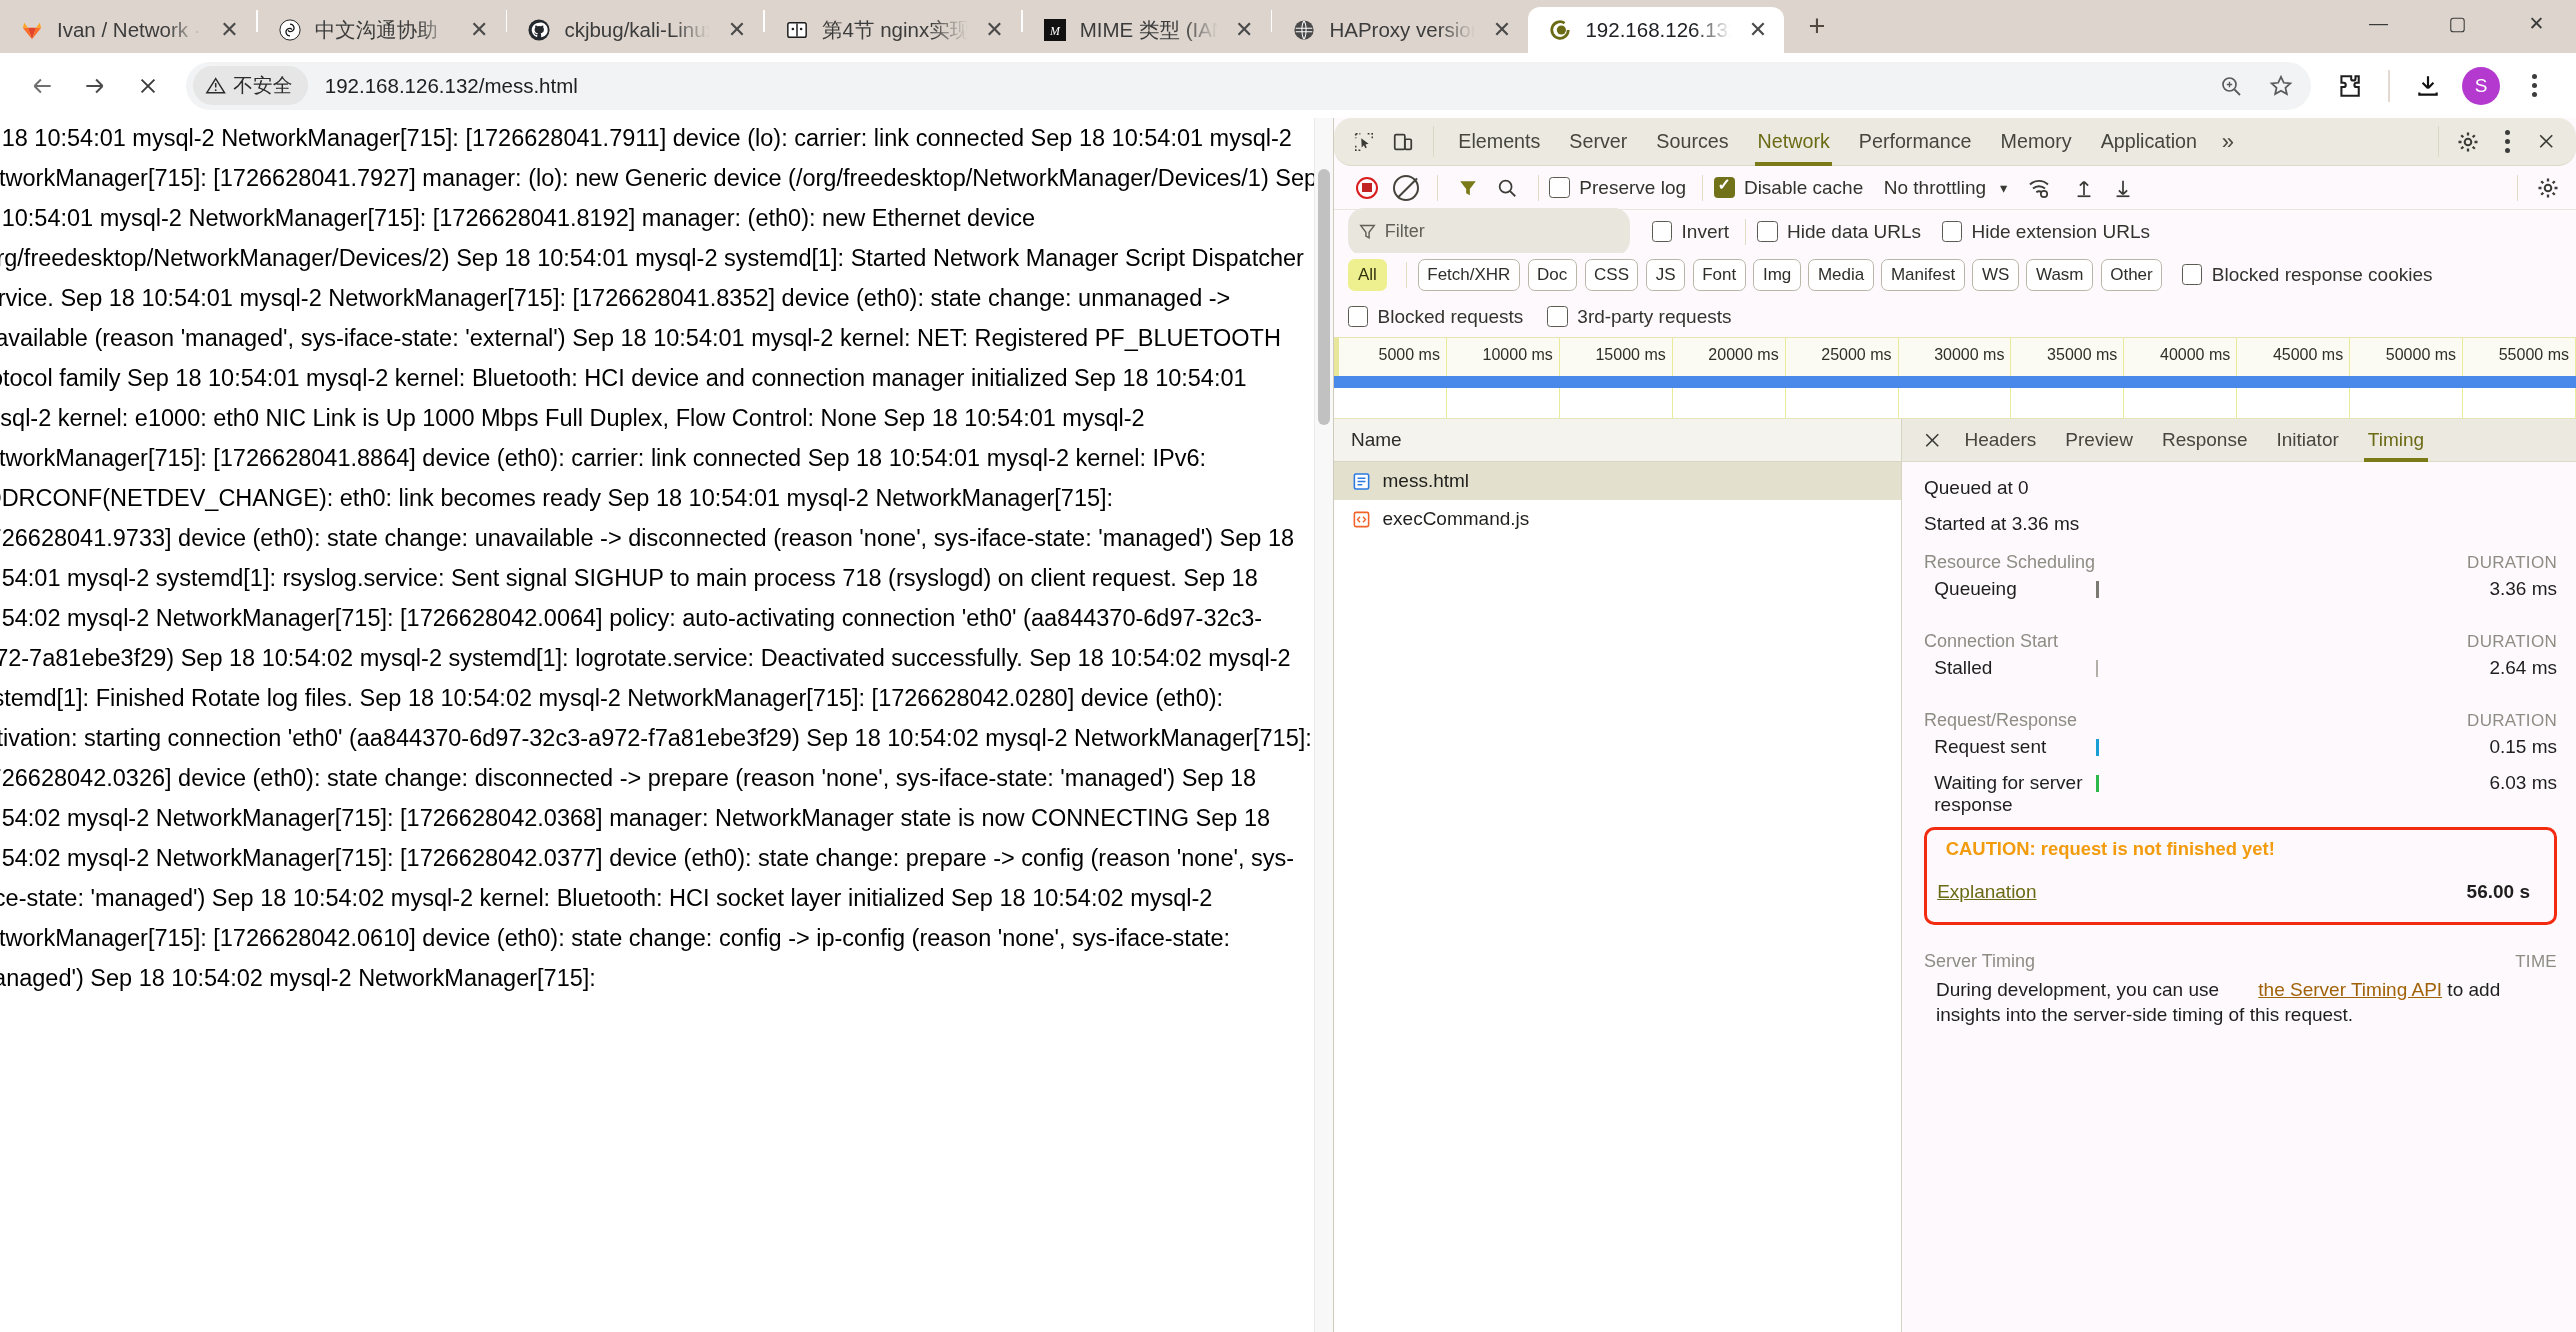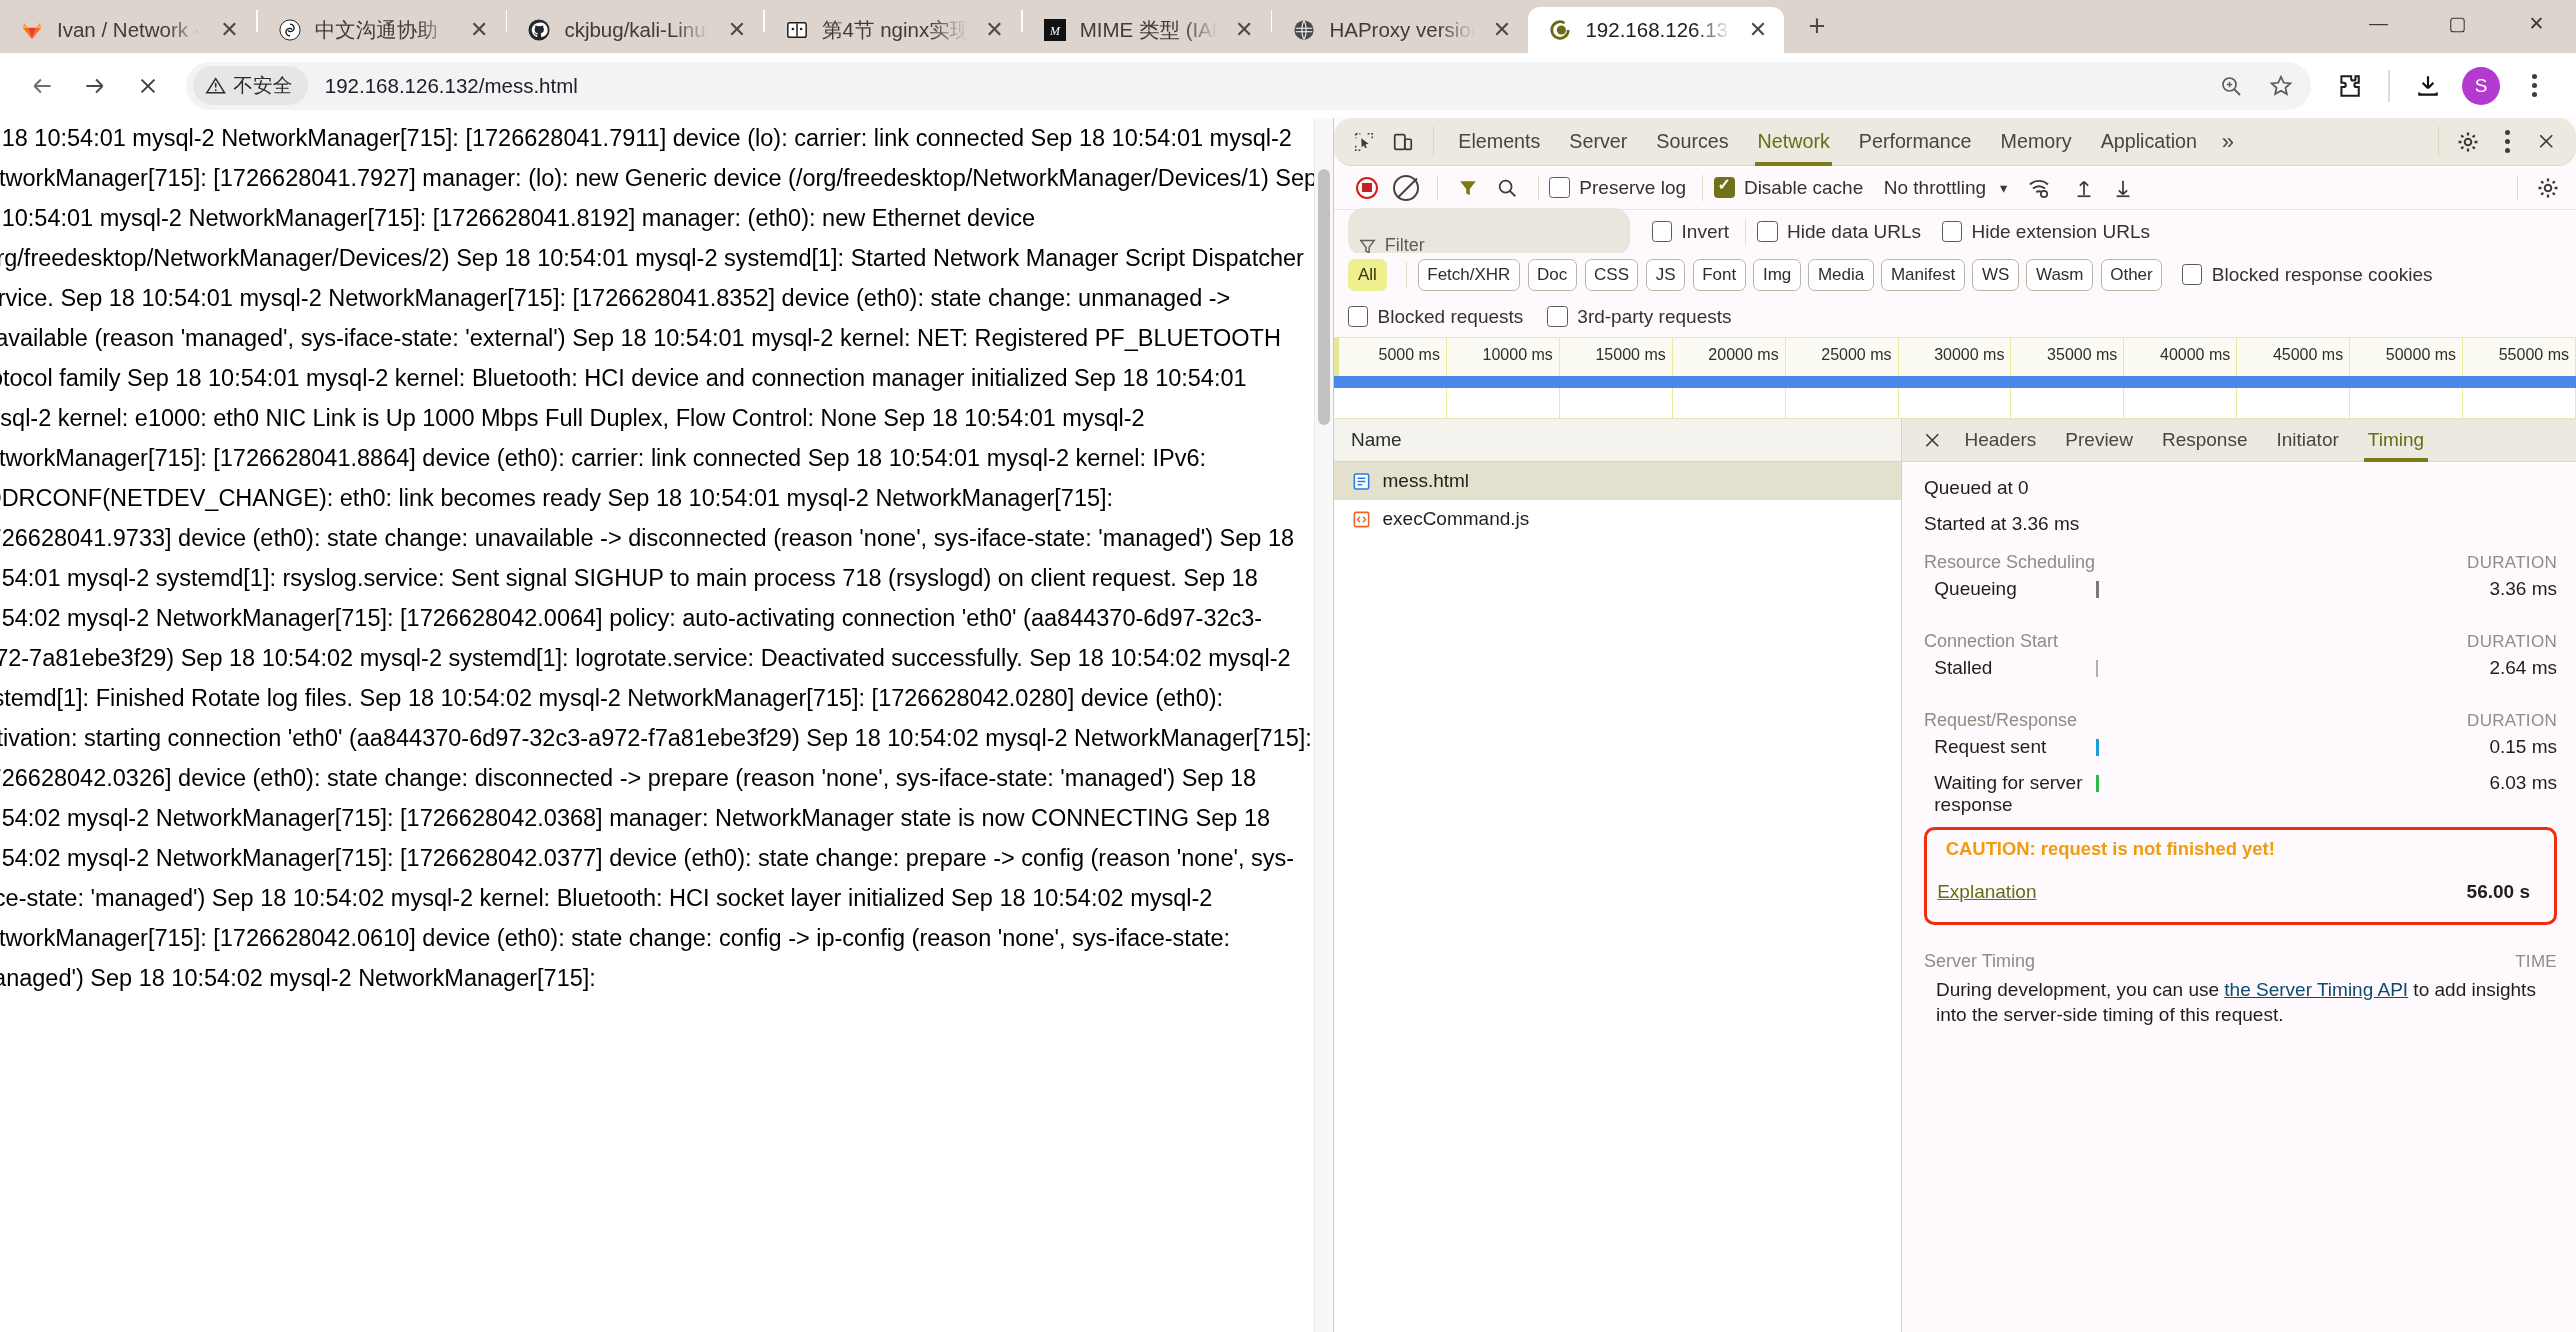--- a/index.html
+++ b/index.html
@@ -140,21 +140,21 @@
   .cblabel { font-size: 19px; color: #33332e; margin-left: 9.4px; white-space: nowrap; }
   .cbwrap { display: flex; align-items: center; margin-right: 5.1px; }
   .throttle { font-size: 19px; color: #33332e; margin-left: 15.4px; white-space: nowrap; }
   .caret { font-size: 14.5px; color: #3a3a33; margin-left: 13.7px; }
 
   .dt-filterrow {
     height: 43px; background: #fdf9fd; padding-left: 13.7px; flex: 0 0 43px;
   }
   .filterbox {
     width: 282px; height: 48px; background: #e9e6dd; border-radius: 16px;
-    display: flex; align-items: flex-end; padding: 0 10.3px; gap: 7.7px;
+    display: flex; align-items: center; padding: 0 10.3px; gap: 7.7px;
   }
   .filterbox .ph { font-size: 18px; color: #5f5f57; }
 
   .dt-typerow { height: 43px; padding-left: 13.7px; flex: 0 0 43px; background: #fdf9fd; }
   .pill {
     height: 32px; border: 1.3px solid #b9b6a8; border-radius: 6.8px; background: #fff;
     font-size: 17px; color: #2e2e2a; display: flex; align-items: center; padding: 0 8.5px; margin-right: 7.7px;
     white-space: nowrap;
   }
   .pill.all { border: none; background: #eef08f; color: #34340f; padding: 0 10.3px; }
@@ -229,21 +229,21 @@
     border: 3px solid #f32b10; border-radius: 10.3px; margin-top: 3.4px;
     padding: 6.8px 12px 19px 8.5px; position: relative;
   }
   .caution { font-size: 18.4px; color: #f29b0c; font-weight: bold; padding-left: 10.3px; margin-top: 1.7px; }
   .explrow { display: flex; align-items: center; margin-top: 20.5px; padding-left: 1.7px; }
   .expl-link {
     font-size: 19px; color: #6b6b15; text-decoration: underline;
   }
   .explrow .total { margin-left: auto; font-size: 19px; color: #1e1e1c; font-weight: bold; padding-right: 12px; }
   .srv-note { font-size: 19px; color: #1e1e1c; padding-left: 12px; line-height: 1.32; margin-top: 1.7px; }
-  .srv-note a { color: #0c4a6e; text-decoration: underline; }
+  .srv-note a { color: #a16207; text-decoration: underline; margin-left: 34px; }
 
   .gearicon svg, .dt-icnbtn svg { display: block; }
 </style>
 </head>
 <body>
 
 <div class="browser">
 
   <div class="tabstrip">
 

